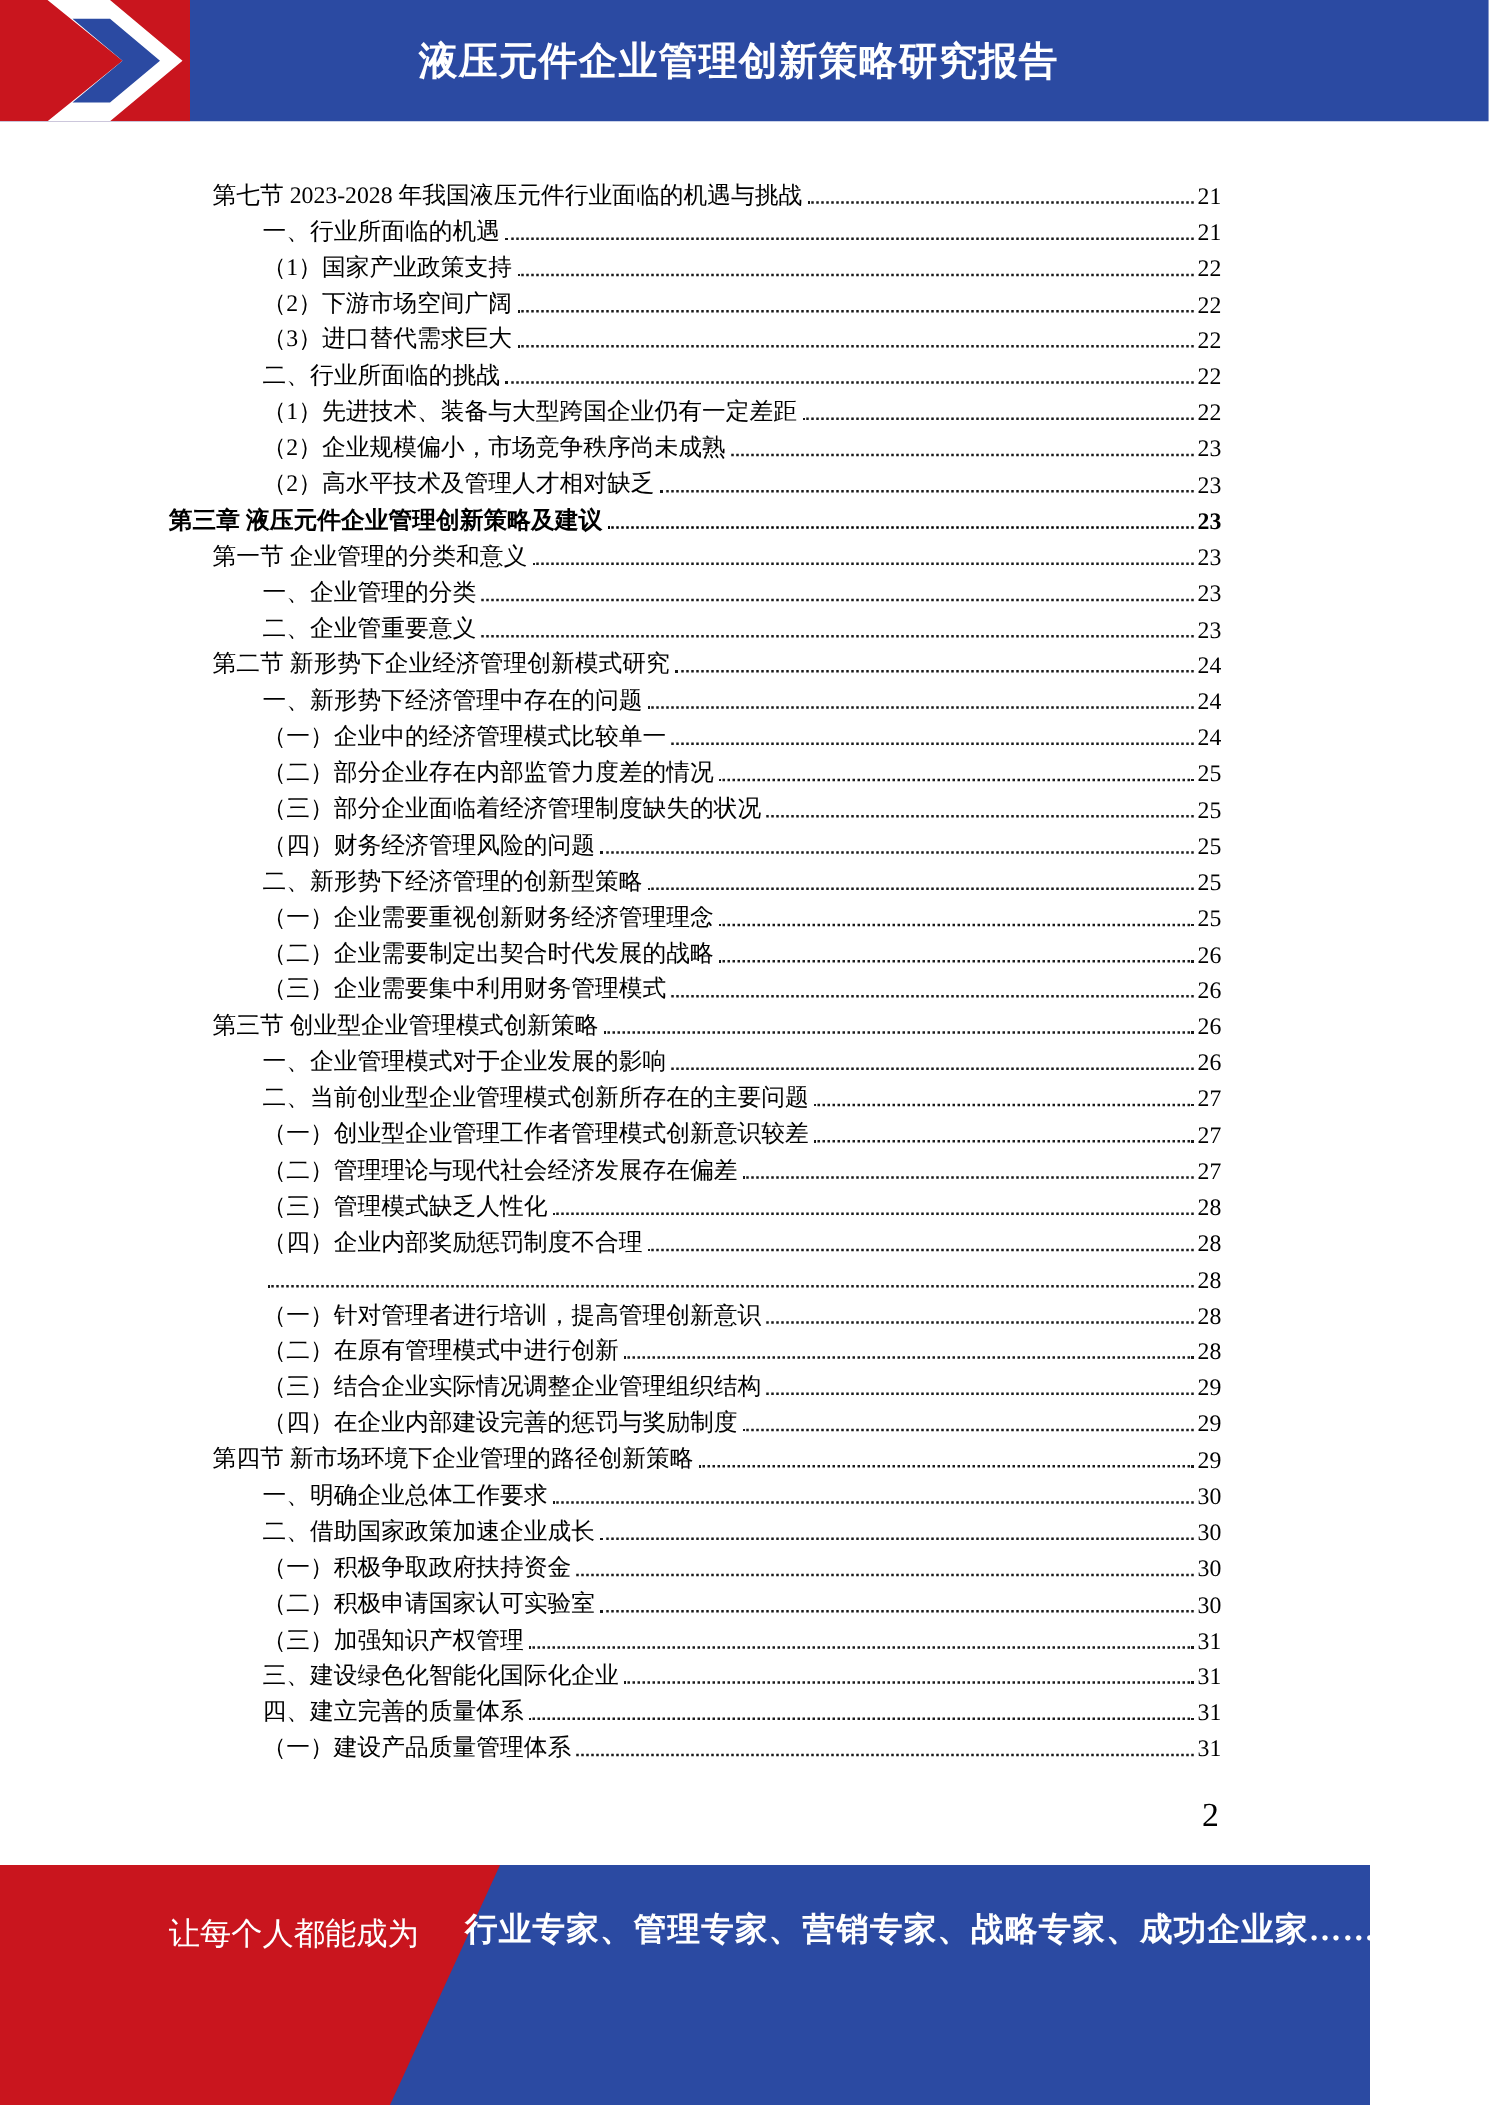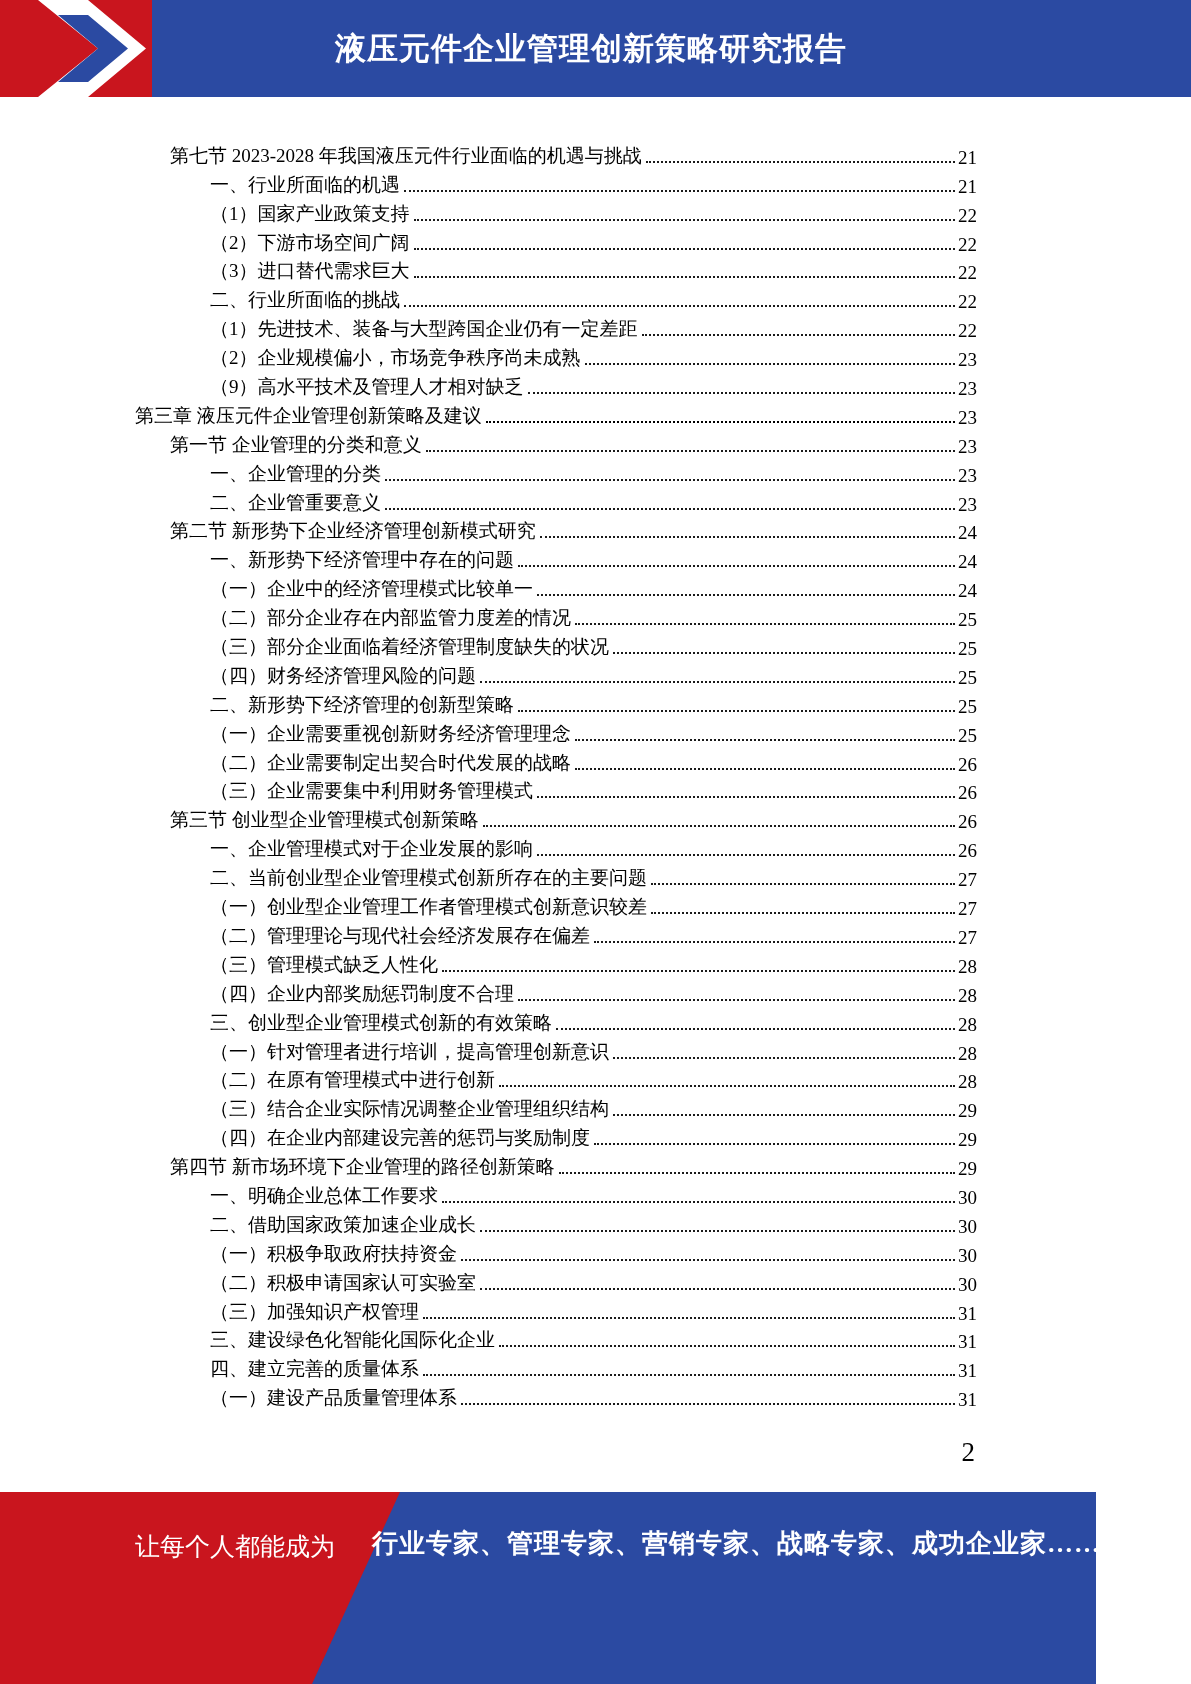--- a/index.html
+++ b/index.html
@@ -52,21 +52,21 @@
     overflow: hidden;
   }
   .toc-text { white-space: nowrap; }
   .toc-dots {
     flex: 1;
     border-bottom: 2px dotted #1a1a1a;
     margin: 0 3px 6px 4px;
     min-width: 10px;
   }
   .toc-page { white-space: nowrap; }
-  .lvl-chapter { font-weight: normal; text-align: center; }
+  .lvl-chapter { font-weight: bold; text-align: center; }
   .lvl-chapter .toc-dots { border-bottom-color: #000; }
   .lvl-section { padding-left: 35px; }
   .lvl-item   { padding-left: 75px; }
   .lvl-sub    { padding-left: 75px; }
 
   
   .page-number {
     margin-top: 26px;
     padding-right: 216px;
     text-align: right;
@@ -166,21 +166,21 @@
         <span class="toc-page">22</span>
       </div>
 
       <div class="toc-row lvl-sub">
         <span class="toc-text">（2）企业规模偏小，市场竞争秩序尚未成熟</span>
         <span class="toc-dots"></span>
         <span class="toc-page">23</span>
       </div>
 
       <div class="toc-row lvl-sub">
-        <span class="toc-text">（9）高水平技术及管理人才相对缺乏</span>
+        <span class="toc-text">（2）高水平技术及管理人才相对缺乏</span>
         <span class="toc-dots"></span>
         <span class="toc-page">23</span>
       </div>
 
       <div class="toc-row lvl-chapter">
         <span class="toc-text">第三章  液压元件企业管理创新策略及建议</span>
         <span class="toc-dots"></span>
         <span class="toc-page">23</span>
       </div>
 
@@ -298,21 +298,20 @@
         <span class="toc-page">28</span>
       </div>
 
       <div class="toc-row lvl-sub">
         <span class="toc-text">（四）企业内部奖励惩罚制度不合理</span>
         <span class="toc-dots"></span>
         <span class="toc-page">28</span>
       </div>
 
       <div class="toc-row lvl-item">
-        <span class="toc-text">三、创业型企业管理模式创新的有效策略</span>
         <span class="toc-dots"></span>
         <span class="toc-page">28</span>
       </div>
 
       <div class="toc-row lvl-sub">
         <span class="toc-text">（一）针对管理者进行培训，提高管理创新意识</span>
         <span class="toc-dots"></span>
         <span class="toc-page">28</span>
       </div>
 

